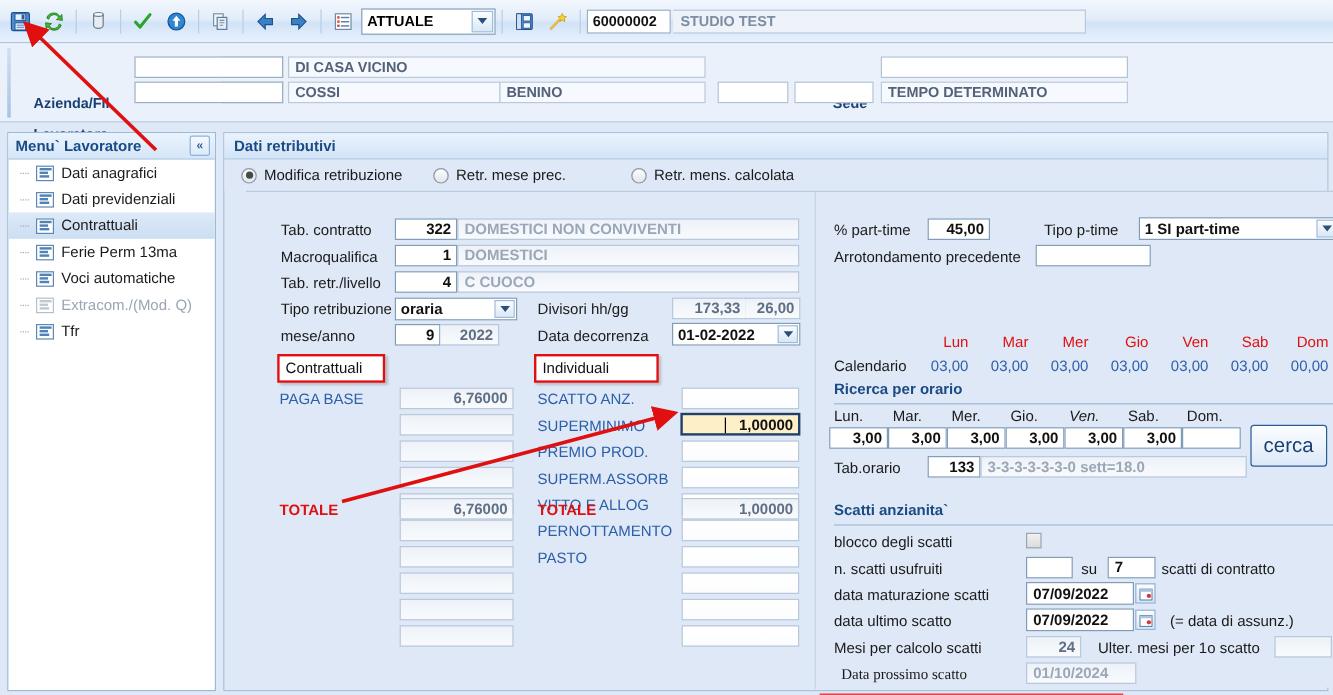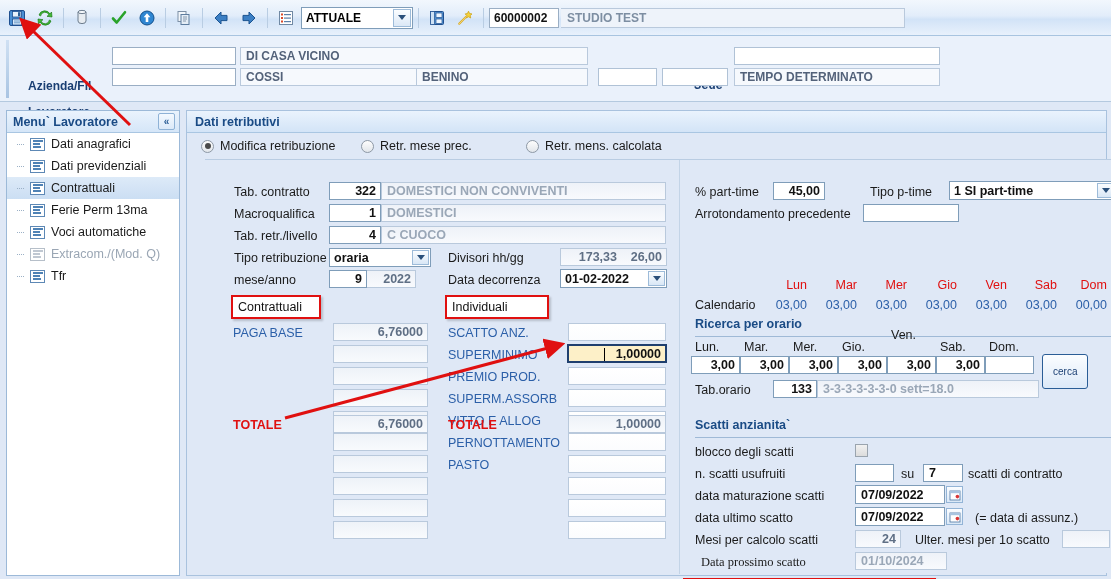--- a/index.html
+++ b/index.html
@@ -190,21 +190,21 @@
   }
   .cbox{
     position:absolute; width:13px; height:13px;
     background:linear-gradient(to bottom,#f1f1f1,#dcdcdc); border:1px solid #9aa4ae;
   }
   .btncerca{
     position:absolute; height:35px; padding:12px 10px;
     background:linear-gradient(to bottom,#fbfdff,#dce9f8);
     border:1px solid #2a5d96; border-radius:3px;
     display:flex; align-items:center; justify-content:center;
-    font-size:10px; color:#1a3f73; cursor:pointer;
+    font-size:17px; color:#1a3f73; cursor:pointer;
   }
 
   
   .anno{ position:absolute; pointer-events:none; }
   #bottomstrip{
     position:absolute; left:186px; top:570px; width:921px; height:9px;
     overflow:hidden;
   }
 </style>
 </head>
@@ -328,21 +328,21 @@
   <div class="hin" style="left:112px; top:11px; width:124px;">22</div>
   <div class="hin" style="left:184px; top:11px; width:52px; border-left:none;"></div>
   <div class="hgray dark" style="left:240px; top:11px; width:348px;">DI CASA          VICINO</div>
 
   <div class="hlabel" style="left:28px; top:76px; transform:translateY(-50%);">Lavoratore</div>
   <div class="hin" style="left:112px; top:32px; width:124px;">1</div>
   <div class="hin" style="left:184px; top:32px; width:52px; border-left:none;"></div>
   <div class="hgray dark" style="left:416px; top:32px; width:172px;">BENINO</div>
   <div class="hgray dark" style="left:240px; top:32px; width:177px;">COSSI</div>
 
-  <div class="hlabel" style="left:694px; top:50px; transform:translateY(-50%);font-family:Liberation Mono, monospace;">Sede</div>
+  <div class="hlabel" style="left:694px; top:50px; transform:translateY(-50%);">Sede</div>
   <div class="hgray" style="left:734px; top:11px; width:206px; background:#fff; border-color:#b0c2d6;"></div>
 
   <div class="hgray" style="left:598px; top:32px; width:59px; background:#fff; border-color:#b0c2d6;"></div>
   <div class="hgray" style="left:662px; top:32px; width:66px; background:#fff; border-color:#b0c2d6;"></div>
   <div class="hgray dark" style="left:734px; top:32px; width:206px;">TEMPO DETERMINATO</div>
 </div>
 
 <div id="sidebar">
   <div id="sbhead">
     <span class="t">Menu` Lavoratore</span>
@@ -550,21 +550,21 @@
         <div class="lab" style="color: rgb(43, 95, 168); left: 906px; top: 138px; width: 46px; text-align: right;">18,00</div>
       </div>
 
     <div class="lab hdr" style="left:490px; top:157px;">Ricerca per orario</div>
     <div class="grpline" style="left:490px; top:176px; width:418px;"></div>
     <div id="ricercahdr">
         <div class="lab" style="left: 490px; top: 180px;">Lun.</div>
         <div class="lab" style="left: 539px; top: 180px;">Mar.</div>
         <div class="lab" style="left: 588px; top: 180px;">Mer.</div>
         <div class="lab" style="left: 637px; top: 180px;">Gio.</div>
-        <div class="lab" style="left: 686px; top: 168px;">Ven.</div>
+        <div class="lab" style="left: 686px; top: 180px; font-style: italic;">Ven.</div>
         <div class="lab" style="left: 735px; top: 180px;">Sab.</div>
         <div class="lab" style="left: 784px; top: 180px;">Dom.</div>
       </div>
     <div id="ricercainputs">
         <div class="fin" style="left: 486px; top: 196px; width: 49px;">3,00</div>
         <div class="fin" style="left: 535px; top: 196px; width: 49px;">3,00</div>
         <div class="fin" style="left: 584px; top: 196px; width: 49px;">3,00</div>
         <div class="fin" style="left: 633px; top: 196px; width: 49px;">3,00</div>
         <div class="fin" style="left: 682px; top: 196px; width: 49px;">3,00</div>
         <div class="fin" style="left: 731px; top: 196px; width: 49px;">3,00</div>

